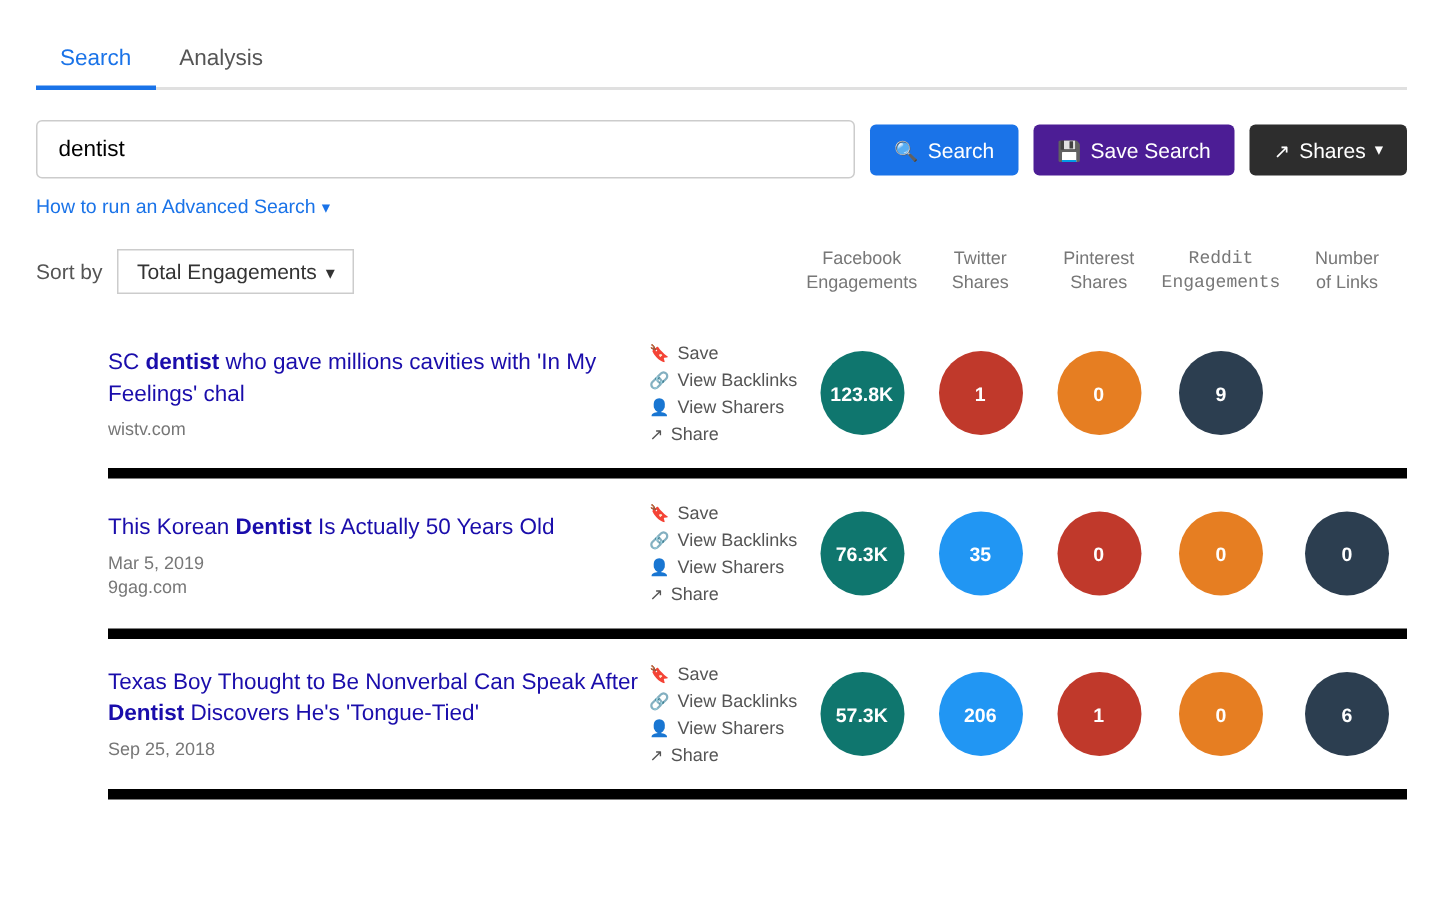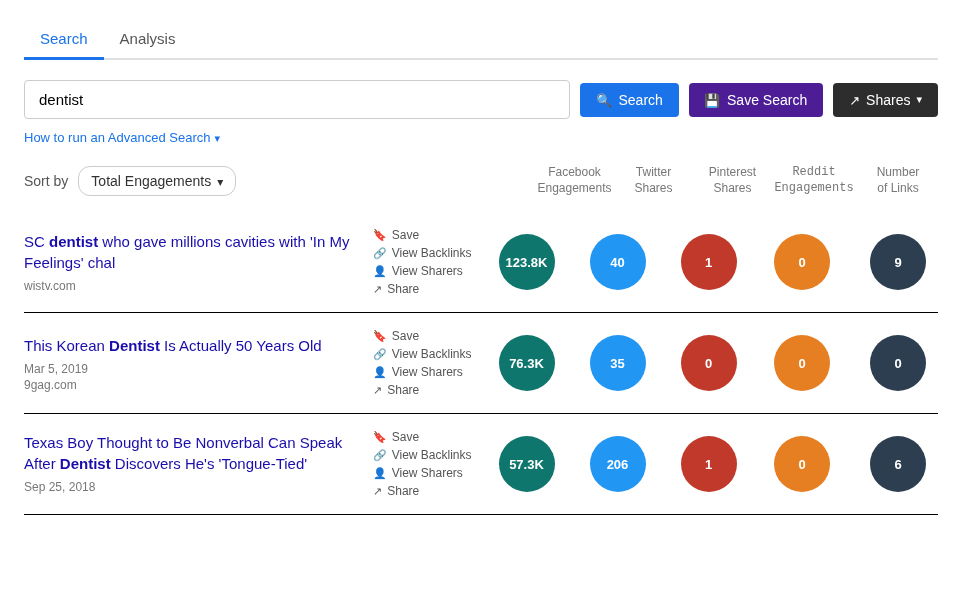--- a/index.html
+++ b/index.html
@@ -19,25 +19,25 @@
 
     .btn { display: inline-flex; align-items: center; gap: 6px; padding: 9px 16px; border-radius: 4px; border: none; cursor: pointer; font-size: 14px; font-weight: 500; }
     .btn-blue { background: #1a73e8; color: #fff; }
     .btn-dark { background: #4c1d95; color: #fff; }
     .btn-darkest { background: #2d2d2d; color: #fff; }
 
     .advanced-link { color: #1a73e8; font-size: 13px; cursor: pointer; display: inline-flex; align-items: center; gap: 4px; margin-bottom: 20px; }
 
     .sort-row { display: flex; align-items: center; gap: 10px; margin-bottom: 16px; }
     .sort-label { color: #555; font-size: 14px; text-align: right; }
-    .sort-select { display: inline-flex; align-items: center; gap: 6px; border: 1px solid #ccc; border-radius: 12px; padding: 6px 12px; cursor: pointer; font-size: 14px; background: #fff; }
+    .sort-select { display: inline-flex; align-items: center; gap: 6px; border: 1px solid #ccc; border-radius: 0; padding: 6px 12px; cursor: pointer; font-size: 14px; background: #fff; }
     .col-header { font-size: 12px; color: #777; text-align: center; line-height: 1.3; }
 
     .results-list { }
-    .result-item { display: grid; grid-template-columns: 1fr 100px 75px 75px 75px 80px 80px; gap: 16px; align-items: center; padding: 16px 0; border-bottom: 1px solid #000000; }
+    .result-item { display: grid; grid-template-columns: 1fr 100px 75px 75px 75px 80px 80px; gap: 4px; align-items: center; padding: 16px 0; border-bottom: 7px solid #000000; margin-left: 48px; }
 
     .result-main { }
     .result-title { font-size: 15px; color: #1a0dab; line-height: 1.4; margin-bottom: 6px; }
     .result-title a { color: #1a0dab; text-decoration: none; }
     .result-title strong { color: #1a0dab; }
     .result-meta { font-size: 12px; color: #777; margin-bottom: 2px; }
     .result-domain { font-size: 12px; color: #777; }
 
     .result-actions { display: flex; flex-direction: column; gap: 4px; }
     .action-link { display: flex; align-items: center; gap: 5px; color: #555; font-size: 12px; cursor: pointer; white-space: nowrap; }
@@ -138,25 +138,20 @@
           <span class="icon-share"></span>
           <span>Share</span>
         </div>
       </div>
       <div style="display:flex;justify-content:center;align-items:center;">
         <div class="stat-circle circle-navy">
             <span>123.8K</span>
           </div>
       </div>
       <div style="display:flex;justify-content:center;align-items:center;">
-        <div class="stat-circle circle-blue">
-            <span>40</span>
-          </div>
-      </div>
-      <div style="display:flex;justify-content:center;align-items:center;">
         <div class="stat-circle circle-red">
             <span>1</span>
           </div>
       </div>
       <div style="display:flex;justify-content:center;align-items:center;">
         <div class="stat-circle circle-orange">
             <span>0</span>
           </div>
       </div>
       <div style="display:flex;justify-content:center;align-items:center;">

